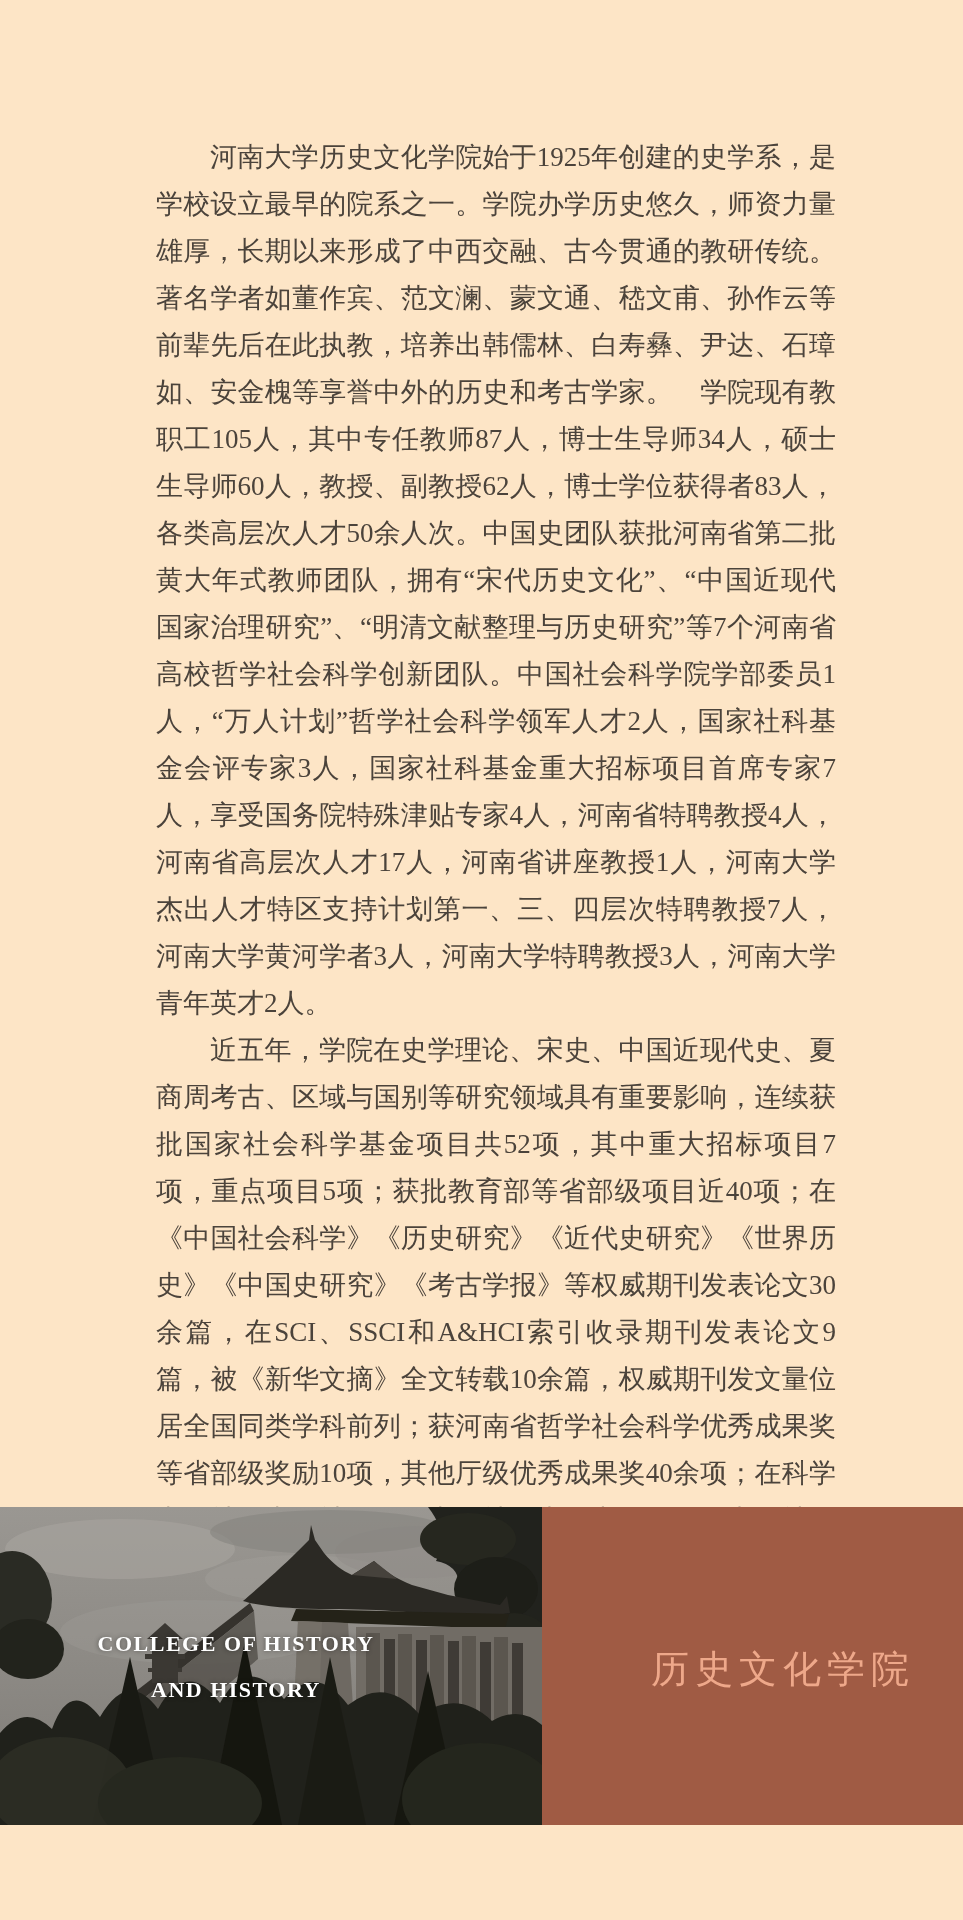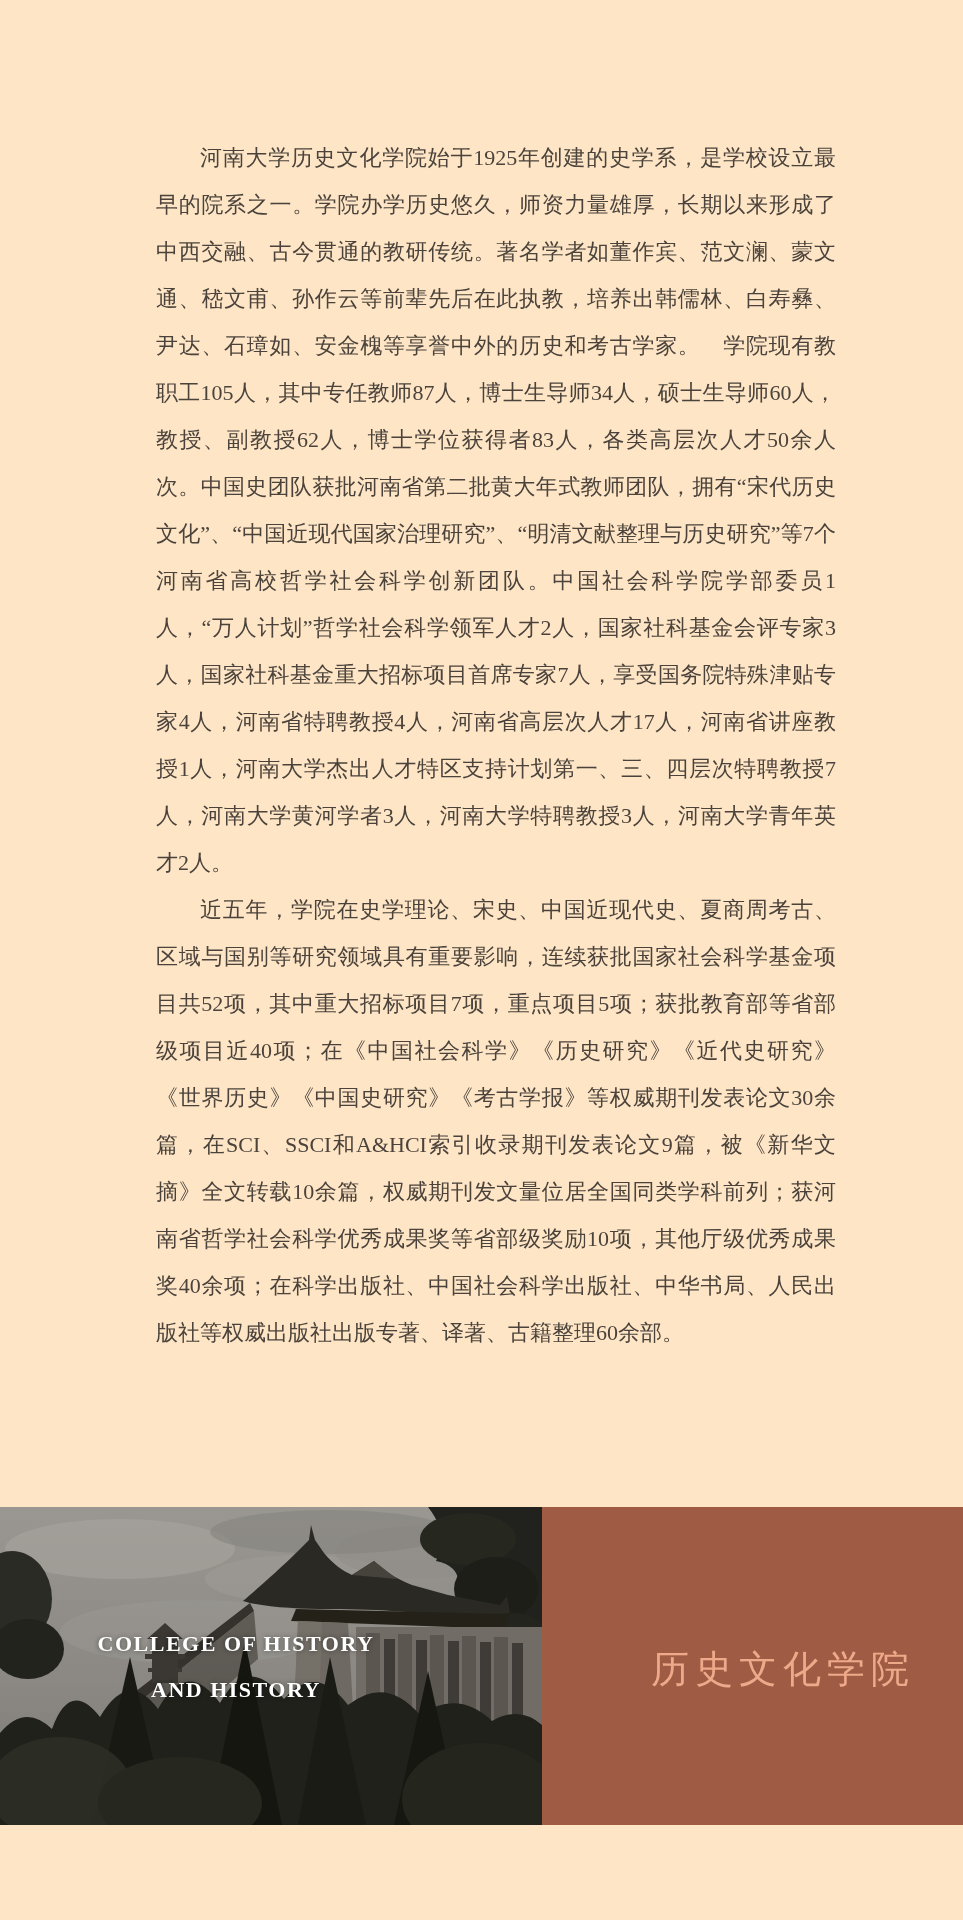--- a/index.html
+++ b/index.html
@@ -10,21 +10,21 @@
     margin:0 auto;
     background:#fde5c6;
     overflow:hidden;
     font-family:"Liberation Serif", serif;
   }
   
   .article{
     position:absolute;
     left:156px;top:134px;width:680px;
     color:#4b433b;
-    font-size:22px;
+    font-size:27px;
     line-height:47px;
     text-align:justify;
   }
   .article p{margin:0;text-indent:2em;}
   
   .photo{
     position:absolute;
     left:0;top:1507px;width:542px;height:318px;
     background:#8b8883;
     overflow:hidden;

